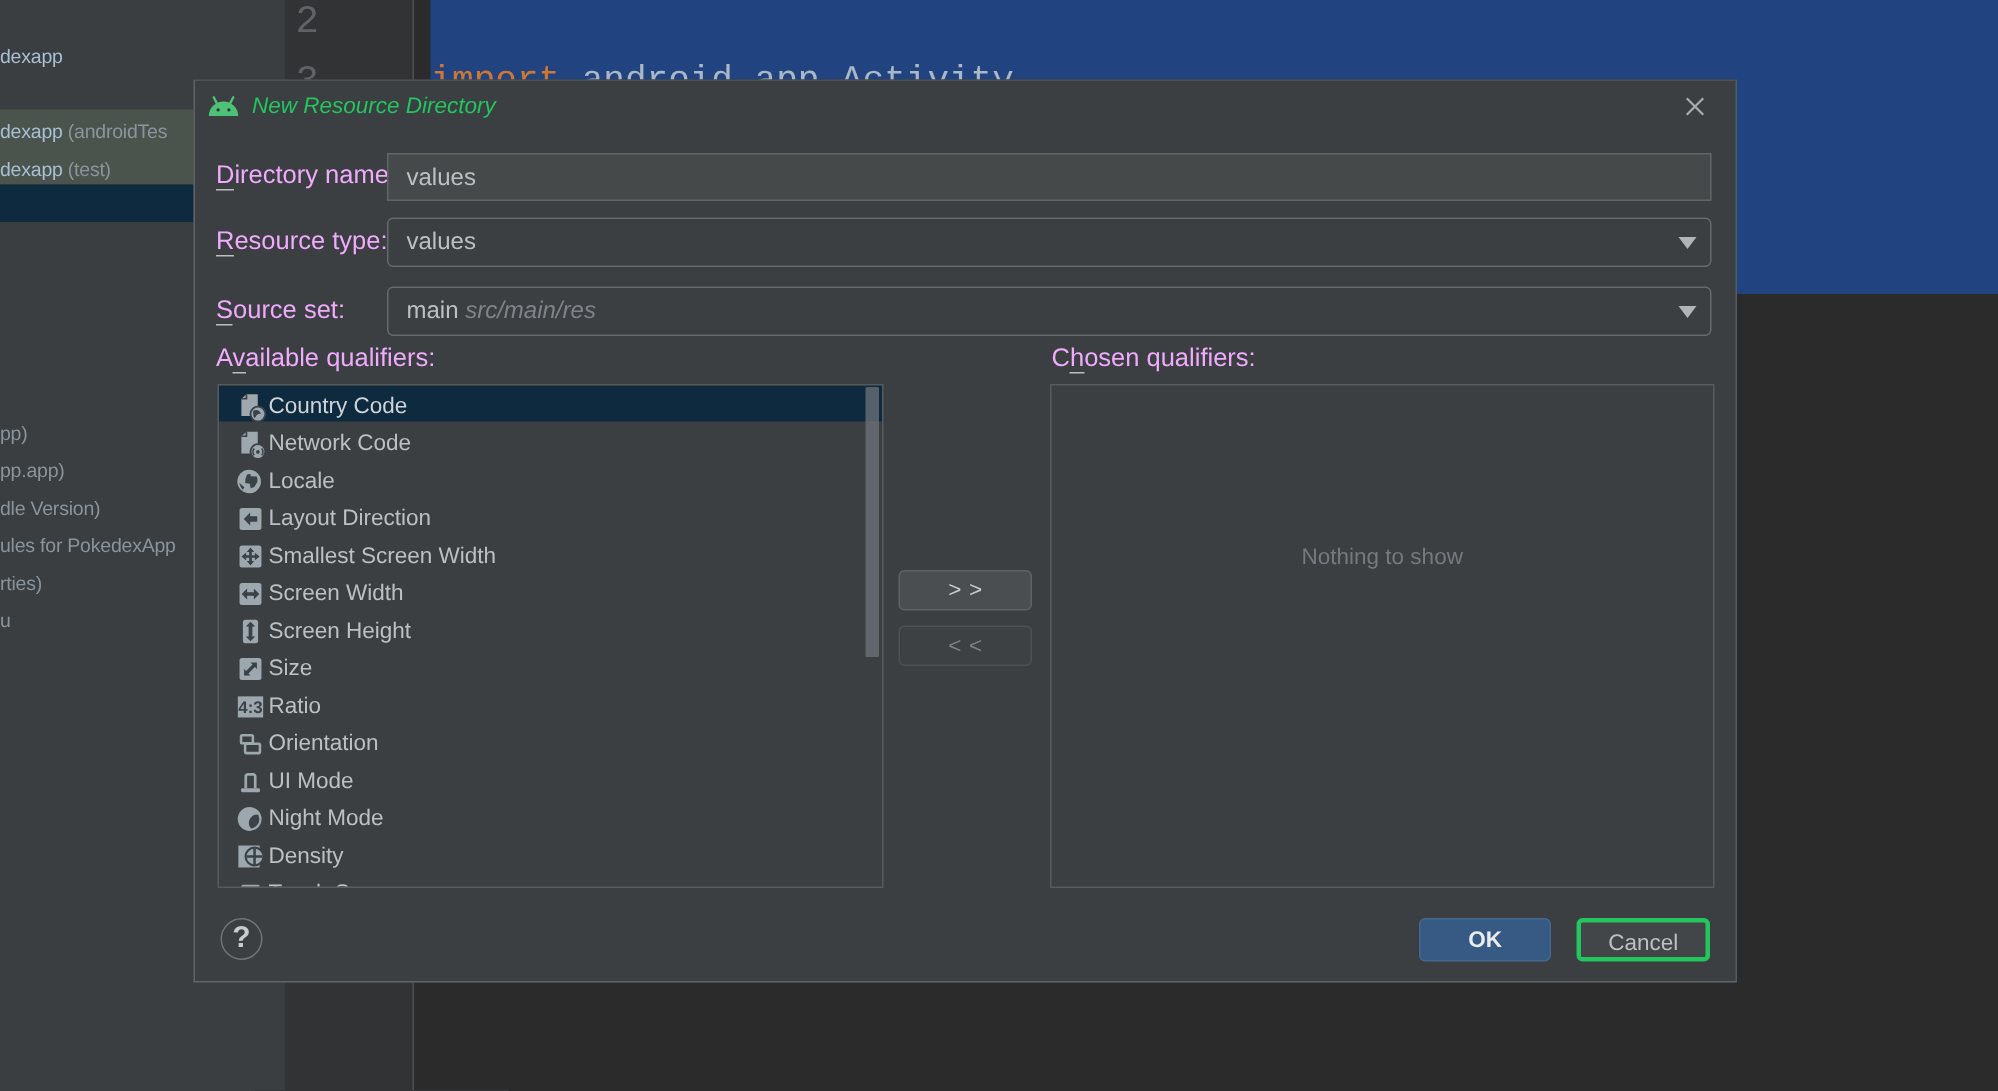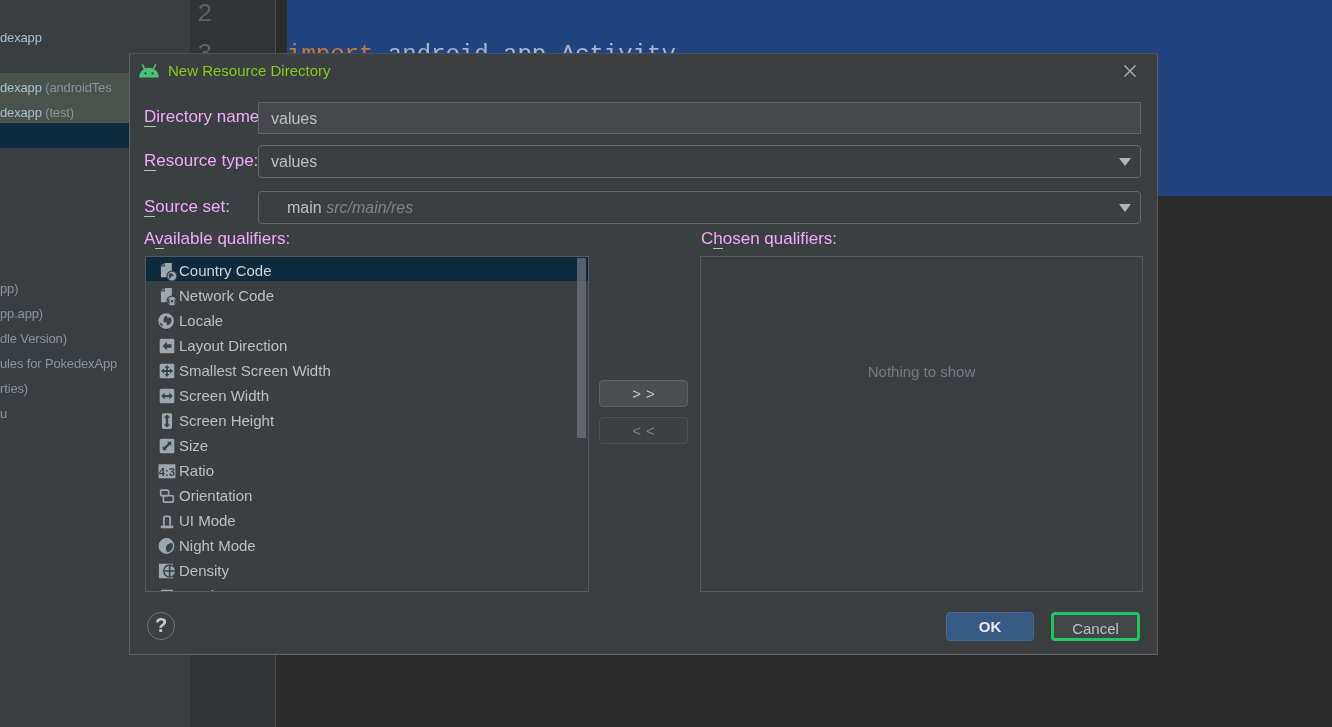--- a/index.html
+++ b/index.html
@@ -19,21 +19,21 @@
 .trow { left:0; height:25px; width:190px; font-size:13px; line-height:25px; color:#8a949c; white-space:pre; letter-spacing:-0.15px; }
 .trow .w { color:#a9bfd3; }
 .trow .g { color:#8a959d; }
 #band-green { left:0; top:73px; width:190px; height:50px; background:#4a544c; }
 #band-blue { left:0; top:123px; width:190px; height:25px; background:#0e2a3f; }
 
 
 #dlg { left:129px; top:53px; width:1029px; height:602px; background:#3b3f42; border:1px solid; border-color:#4d5154 #565b5e #606467 #5e6366; }
 #dlg .lbl { color:#f0abfc; font-size:17px; line-height:20px; white-space:pre; }
 .mn { border-bottom:1px solid #bcbec0; }
-#title { left:38px; top:8px; color:#84cc16; font-size:15px; }
+#title { left:38px; top:8px; color:#22c55e; font-size:15px;font-style:italic; }
 
 .field { background:#45494a; border:1px solid #616567; }
 .combo { background:#3b3f42; border:1px solid #646a6d; border-radius:4px; }
 .fval { color:#bcc0c3; font-size:16px; line-height:31px; padding-left:12px; white-space:pre; }
 .arrow { width:0; height:0; border-left:6.5px solid transparent; border-right:6.5px solid transparent; border-top:8px solid #b0b5b9; }
 
 .panelbox { background:#3b3f42; border:1px solid #565b5e; }
 .lrow { position:absolute; left:1px; width:442px; height:25px; display:flex; align-items:center; color:#bcc0c3; font-size:15px; }
 .lrow svg { margin-left:11px; width:18px; height:18px; flex:none; overflow:visible; }
 .lrow span { margin-left:3px; white-space:pre; }
@@ -88,21 +88,21 @@
       <div class="fval">values</div>
     </div>
 
   <div class="abs lbl" style="left:14px; top:97px;"><span class="mn">R</span>esource type:</div>
   <div class="abs combo" style="left:128px; top:91px; width:883px; height:33px;">
       <div class="fval">values</div>
     <div class="abs arrow" style="left:860px; top:12px;"></div>
     </div>
 
   <div class="abs lbl" style="left:14px; top:143px;"><span class="mn">S</span>ource set:</div>
-  <div class="abs combo" style="left:128px; top:137px; width:883px; height:33px;padding-left:16px;">
+  <div class="abs combo" style="left:128px; top:137px; width:883px; height:33px;">
       <div class="fval">main <i style="color:#7e848a;">src/main/res</i></div>
     <div class="abs arrow" style="left:860px; top:12px;"></div>
     </div>
 
   <div class="abs lbl" style="left:14px; top:175px;">A<span class="mn">v</span>ailable qualifiers:</div>
   <div class="abs lbl" style="left:571px; top:175px;">C<span class="mn">h</span>osen qualifiers:</div>
 
   <div class="abs panelbox" style="left:15px; top:202px; width:444px; height:336px; overflow:hidden;">
     <div class="abs" id="selband"></div>
     <div class="lrow sel" style="top:1px;">

